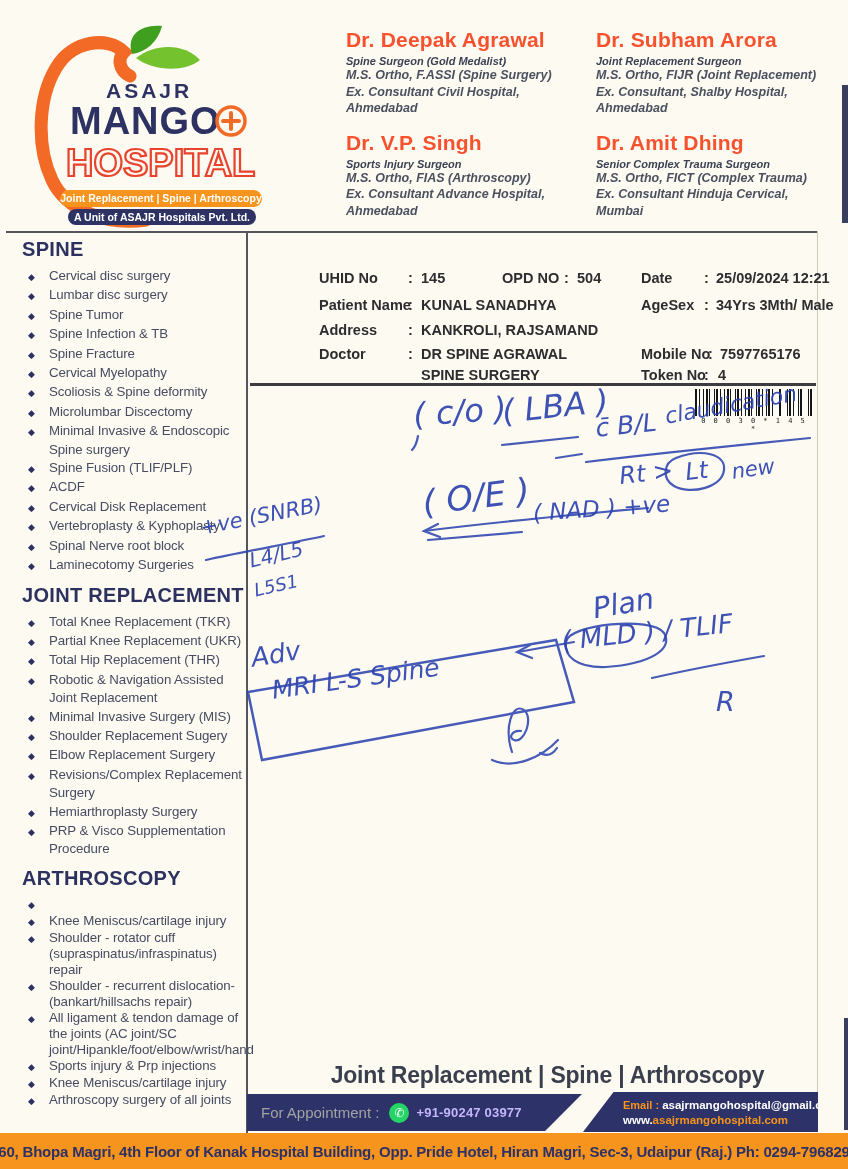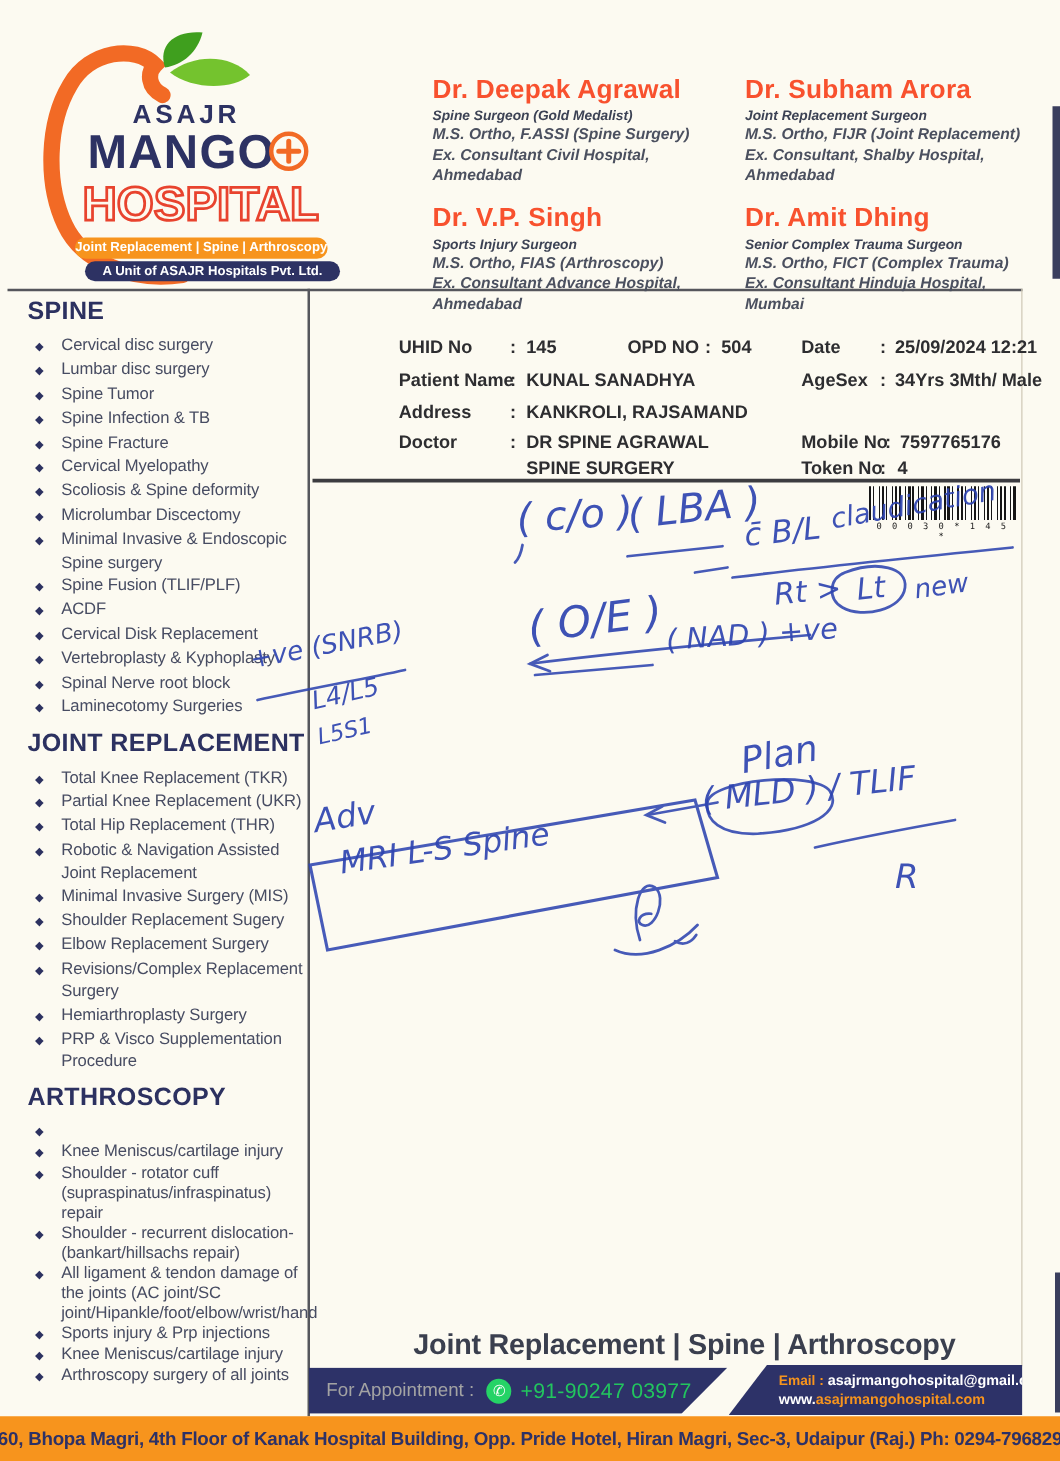--- a/index.html
+++ b/index.html
@@ -4,25 +4,25 @@
 <style>
   html,body{margin:0;padding:0;background:#e8e6dd;}
   .page{position:relative;width:848px;height:1169px;background:#fcfaf1;
         font-family:"Liberation Sans",sans-serif;overflow:hidden;margin:0 auto;}
 
   
   .logo-wrap{position:absolute;left:14px;top:24px;width:252px;height:205px;z-index:4;}
   .banner{position:absolute;z-index:5;color:#fff;font-weight:bold;text-align:center;white-space:nowrap;}
   .banner.orange{left:60px;top:190px;width:202px;height:17px;line-height:17px;font-size:10.5px;
                  background:#f7941d;border-radius:9px;}
-  .banner.navy{left:68px;top:209px;width:204px;height:16px;line-height:16px;font-size:10.5px;
+  .banner.navy{left:68px;top:209px;width:188px;height:16px;line-height:16px;font-size:10.5px;
                background:#2d3263;border-radius:8px;}
 
   
-  .doctors{position:absolute;left:346px;top:60px;width:502px;display:grid;
+  .doctors{position:absolute;left:346px;top:28px;width:502px;display:grid;
            grid-template-columns:250px 250px;grid-row-gap:14px;z-index:3;}
   .doc-name{color:#f8512e;font-size:21px;font-weight:800;letter-spacing:.2px;}
   .doc-title{font-size:11px;font-weight:bold;font-style:italic;color:#3c4254;margin-top:3px;}
   .doc-line{font-size:12.5px;font-style:italic;color:#4b505f;line-height:16.5px;font-weight:bold;}
 
   
   .hline-top{position:absolute;left:6px;top:231px;width:812px;height:2px;background:#55565c;}
   .vline-left{position:absolute;left:246px;top:231px;width:2px;height:902px;background:#55565c;}
   .vline-right{position:absolute;left:817px;top:231px;width:1px;height:862px;background:#cfc9b8;}
   .hline-form{position:absolute;left:250px;top:383px;width:566px;height:2.5px;background:#3c3c40;}
@@ -55,21 +55,21 @@
 
   
   .services-line{position:absolute;left:247px;top:1062px;width:601px;text-align:center;
      font-size:23px;font-weight:bold;color:#3a3f4e;letter-spacing:-.2px;z-index:3;white-space:nowrap;}
   .appt-bar{position:absolute;left:247px;top:1094px;width:335px;height:37px;background:#2d3268;
      clip-path:polygon(0 0,100% 0,89% 100%,0 100%);display:flex;align-items:center;
      padding-left:14px;box-sizing:border-box;z-index:4;}
   .appt-label{color:#a3a3a3;font-size:15px;}
   .wa-icon{display:inline-block;width:20px;height:20px;border-radius:50%;background:#25d366;
      color:#fff;font-size:12px;line-height:20px;text-align:center;margin:0 7px 0 10px;}
-  .appt-phone{color:#22c55e;font-size:17px;font-weight:normal;letter-spacing:.2px;}
+  .appt-phone{color:#c4b5fd;font-size:13px;font-weight:bold;letter-spacing:.2px;}
   .email-bar{position:absolute;left:583px;top:1092px;width:235px;height:40px;background:#2d3268;
      clip-path:polygon(13% 0,100% 0,100% 100%,0 100%);box-sizing:border-box;
      padding:5px 6px 0 40px;z-index:4;line-height:14px;white-space:nowrap;}
   .email-label{color:#f7941d;font-size:11px;font-weight:bold;}
   .email-value{color:#fff;font-size:11.5px;font-weight:bold;}
   .web-prefix{color:#fff;font-size:11.5px;font-weight:bold;}
   .web-value{color:#f7941d;font-size:11.5px;font-weight:bold;}
   .address-bar{position:absolute;left:0;top:1133px;width:848px;height:36px;background:#f7941d;
      display:flex;align-items:center;justify-content:center;z-index:4;}
   .address-text{color:#2d3166;font-size:15px;font-weight:bold;letter-spacing:-.2px;white-space:nowrap;}
@@ -115,21 +115,21 @@
       <div class="doc-name">Dr. V.P. Singh</div>
       <div class="doc-title">Sports Injury Surgeon</div>
       <div class="doc-line">M.S. Ortho, FIAS (Arthroscopy)</div>
       <div class="doc-line">Ex. Consultant Advance Hospital,</div>
       <div class="doc-line">Ahmedabad</div>
     </div>
     <div>
       <div class="doc-name">Dr. Amit Dhing</div>
       <div class="doc-title">Senior Complex Trauma Surgeon</div>
       <div class="doc-line">M.S. Ortho, FICT (Complex Trauma)</div>
-      <div class="doc-line">Ex. Consultant Hinduja Hospital,</div>
+      <div class="doc-line">Ex. Consultant Hinduja Cervical,</div>
       <div class="doc-line">Mumbai</div>
     </div>
   </div>
 
   <div class="hline-top"></div>
   <div class="vline-left"></div>
   <div class="vline-right"></div>
   <div class="hline-form"></div>
   <div class="edge-strip" style="left:842px;top:85px;width:6px;height:138px;"></div>
   <div class="edge-strip" style="left:844px;top:1018px;width:4px;height:112px;"></div>

